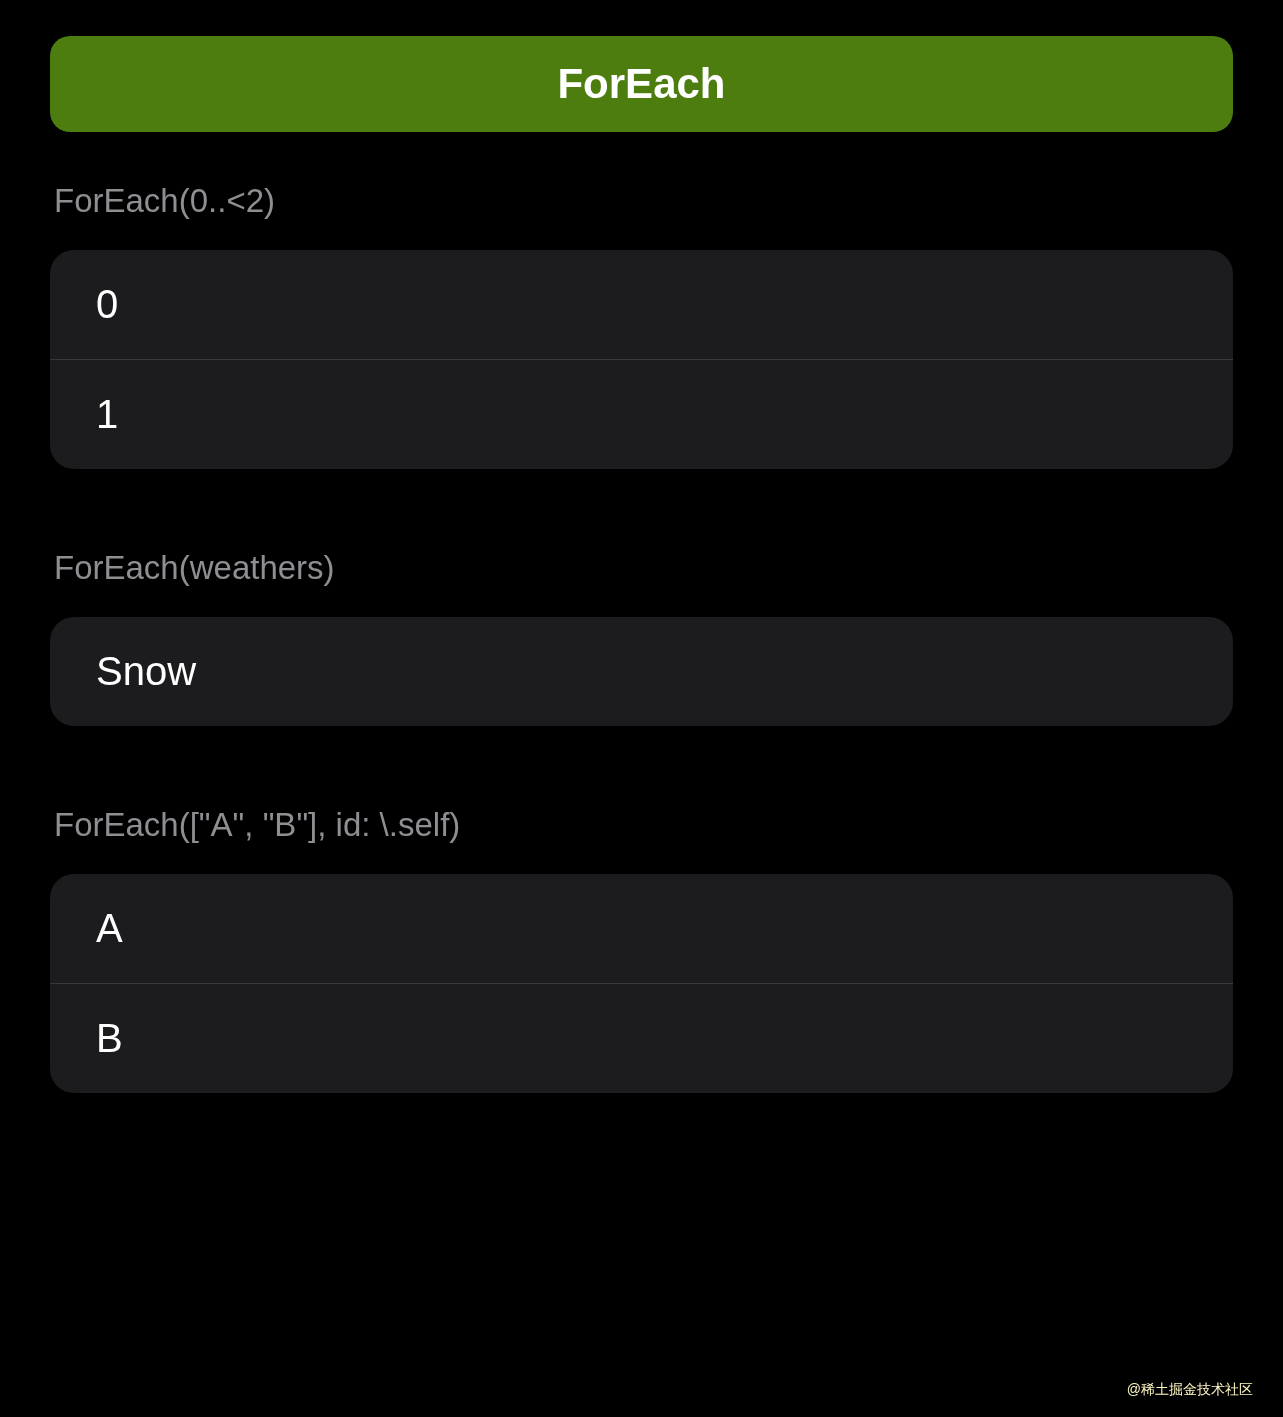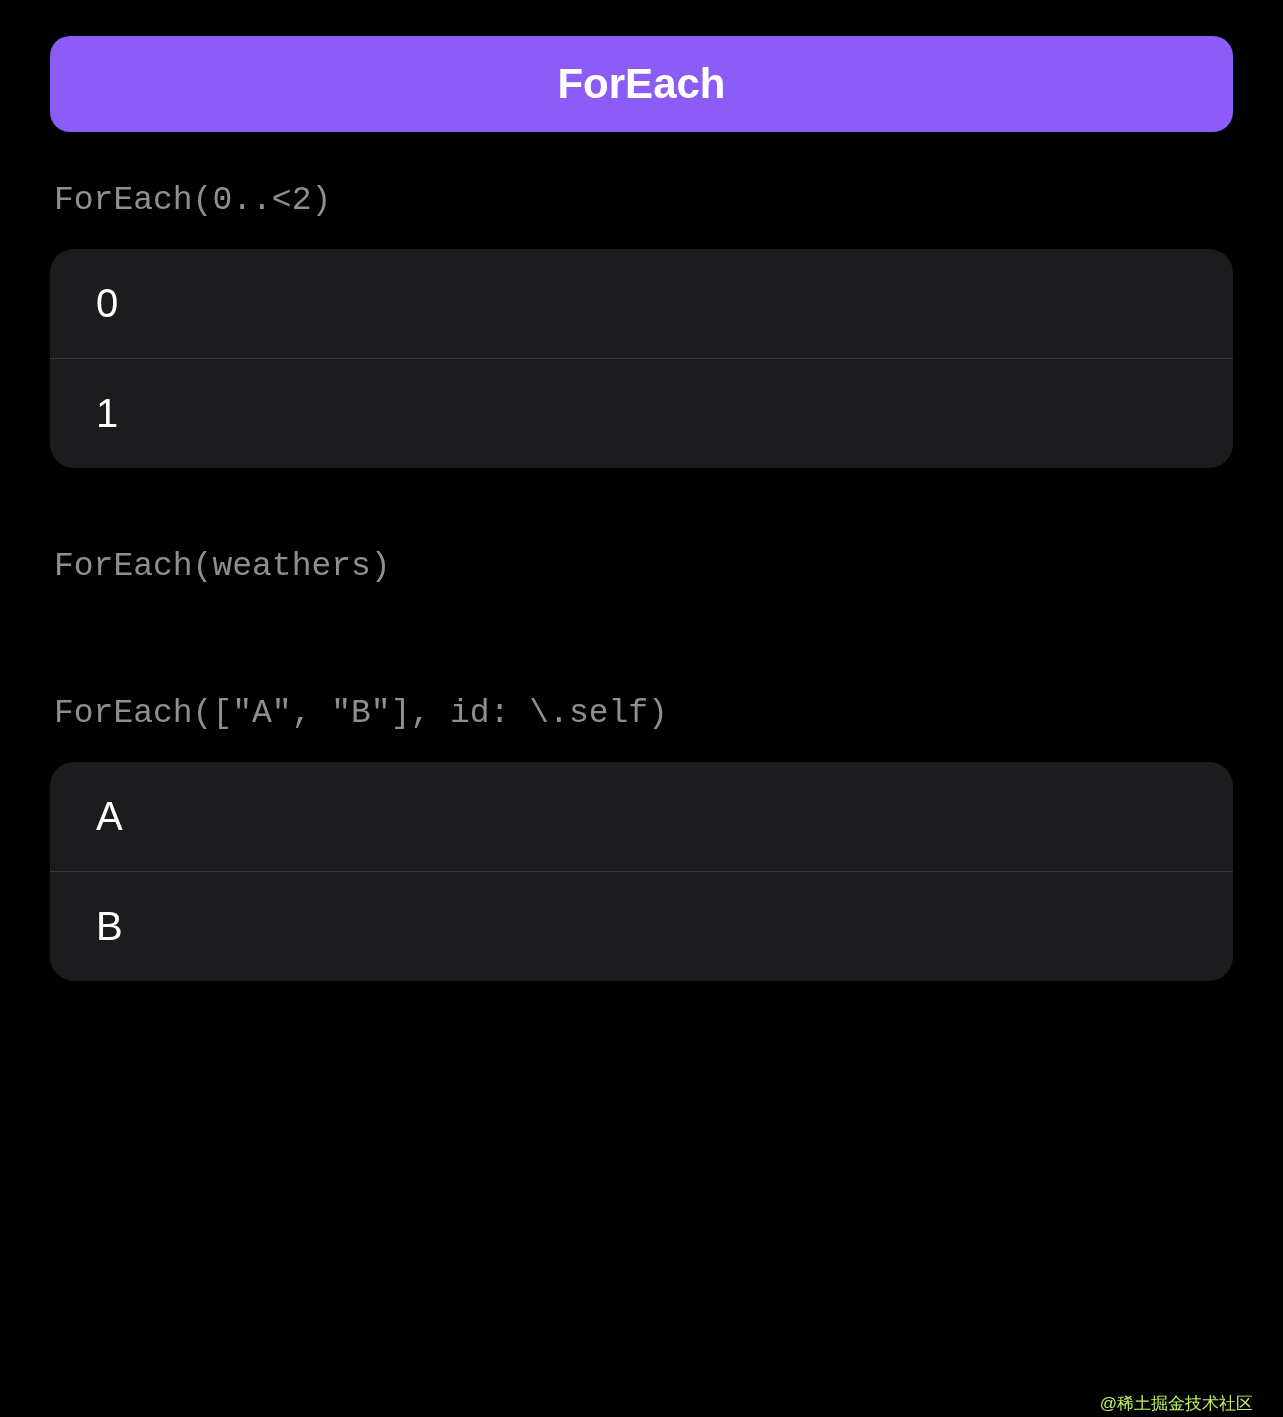--- a/index.html
+++ b/index.html
@@ -11,39 +11,38 @@
     body {
       background-color: #000000;
       font-family: -apple-system, BlinkMacSystemFont, 'Segoe UI', 'Helvetica Neue', Arial, sans-serif;
       width: 1283px;
       height: 1417px;
       padding: 36px 50px;
       position: relative;
     }
 
     .header-button {
-      background-color: #8b5cf6;
+      background-color: #4d7c0f;
       color: #ffffff;
       border: none;
       border-radius: 20px;
       width: 100%;
       padding: 24px 0;
       font-size: 42px;
       font-weight: 700;
       text-align: center;
       margin-bottom: 50px;
     }
 
     .section-header {
       color: #8e8e93;
       font-size: 33px;
       font-weight: 400;
       margin-bottom: 30px;
       padding-left: 4px;
-      font-family: Liberation Mono, monospace;
     }
 
     .card {
       background-color: #1c1c1e;
       border-radius: 24px;
       overflow: hidden;
       margin-bottom: 80px;
     }
 
     .card:last-of-type {
@@ -57,44 +56,45 @@
       padding: 32px 46px;
       border-bottom: 1px solid #38383a;
     }
 
     .list-item:last-child {
       border-bottom: none;
     }
 
     .watermark {
       position: absolute;
-      bottom: 2px;
+      bottom: 18px;
       right: 30px;
-      color: #bef264;
-      font-size: 17px;
+      color: #fef9c3;
+      font-size: 14px;
       font-weight: 400;
     }
   </style>
 </head>
 <body>
 
 
 
 <button class="header-button">
   <span>ForEach</span>
 </button>
 
 <div class="section-header">ForEach(0..&lt;2)</div>
 <div class="card">
   <div class="list-item">0</div>
   <div class="list-item">1</div>
 </div>
 
 <div class="section-header">ForEach(weathers)</div>
 <div class="card">
+  <div class="list-item">Snow</div>
 </div>
 
 <div class="section-header">ForEach(["A", "B"], id: \.self)</div>
 <div class="card">
   <div class="list-item">A</div>
   <div class="list-item">B</div>
 </div>
 
 <div class="watermark">@稀土掘金技术社区</div>
 

